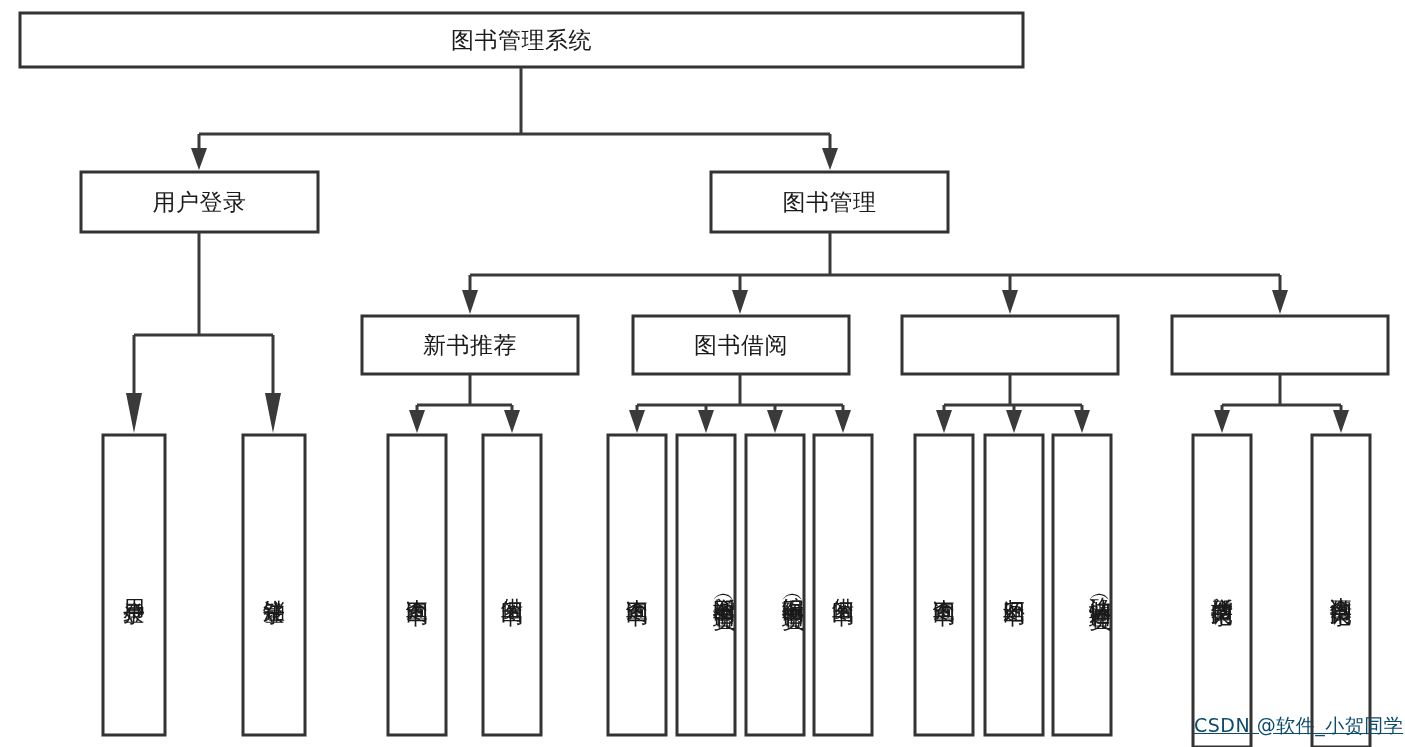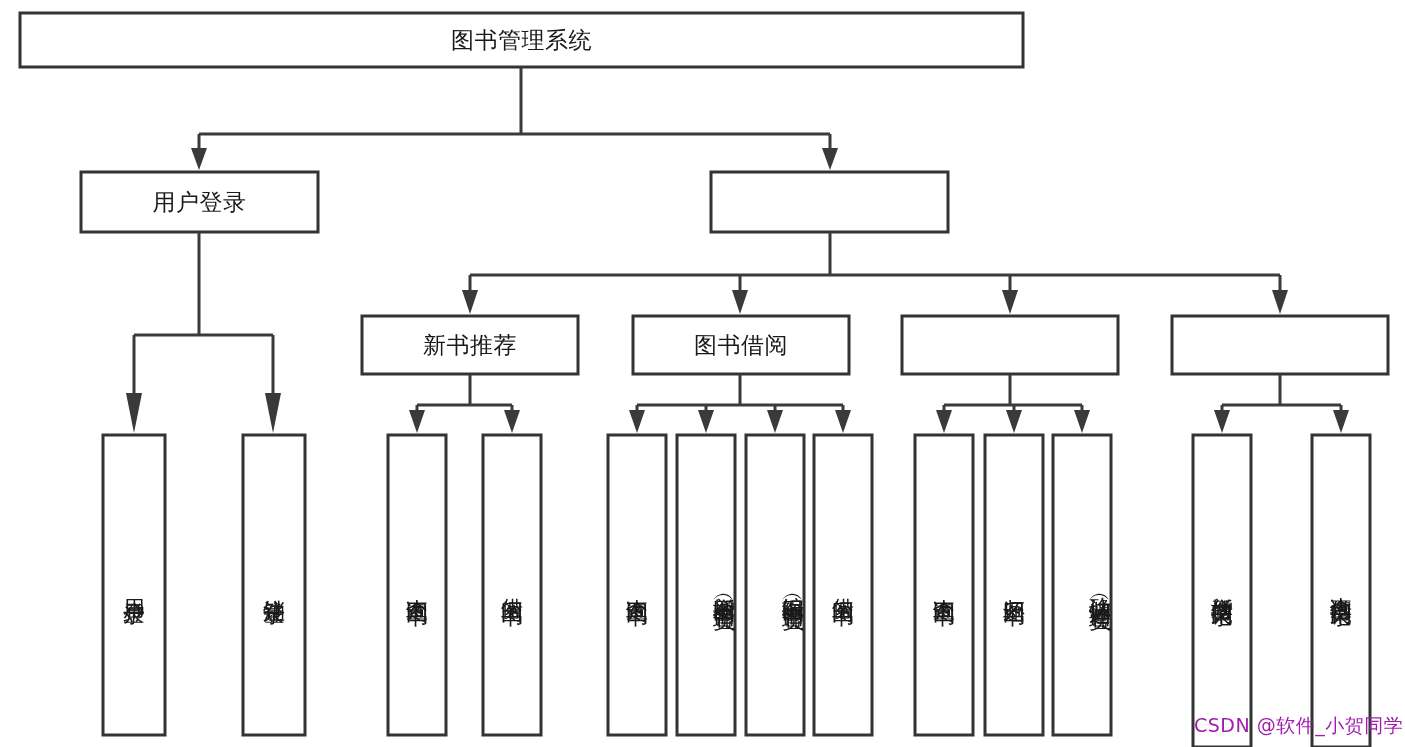--- a/index.html
+++ b/index.html
@@ -63,24 +63,25 @@
     letter-spacing: 2px;
     line-height: 1;
     white-space: nowrap;
     pointer-events: none;
   }
   .node-label-v.v-center {
     align-items: center;
   }
   .watermark {
     position: absolute;
-    color: #a21caf;
+    color: #0c4a6e;
     font-size: 19px;
     white-space: nowrap;
     letter-spacing: 0.5px;
+    text-decoration: underline;
   }
 </style>
 </head>
 <body>
 
 <div id="diagram-root">
 
   <svg class="diagram-canvas" viewBox="0 0 1405 747">
 
     <rect class="node-box" x="20" y="13" width="1003" height="54"></rect>
@@ -142,20 +143,21 @@
 
     <path class="connector-line" d="M 1280 374 L 1280 405 M 1222 405 L 1341 405 M 1222 405 L 1222 412 M 1341 405 L 1341 412"></path>
     <polygon class="arrow-head" points="1214,410 1230,410 1222,433"></polygon>
     <polygon class="arrow-head" points="1333,410 1349,410 1341,433"></polygon>
 
   </svg>
 
   <div class="node-label-h" style="left:20px; top:13px; width:1003px; height:54px;">图书管理系统</div>
 
   <div class="node-label-h" style="left:81px; top:172px; width:237px; height:60px;">用户登录</div>
+  <div class="node-label-h" style="left:711px; top:172px; width:237px; height:60px;">图书管理</div>
 
   <div class="node-label-h" style="left:633px; top:316px; width:216px; height:58px;">图书借阅</div>
   <div class="node-label-h" style="left:362px; top:316px; width:216px; height:58px;">新书推荐</div>
 
   <div class="node-label-v v-center" style="left:103px; top:435px; width:62px; height:300px;">用户登录</div>
   <div class="node-label-v v-center" style="left:243px; top:435px; width:62px; height:300px;">注销登录</div>
 
   <div class="node-label-v v-center" style="left:388px; top:435px; width:58px; height:300px;">查询图书</div>
   <div class="node-label-v v-center" style="left:483px; top:435px; width:58px; height:300px;">借阅图书</div>
 

